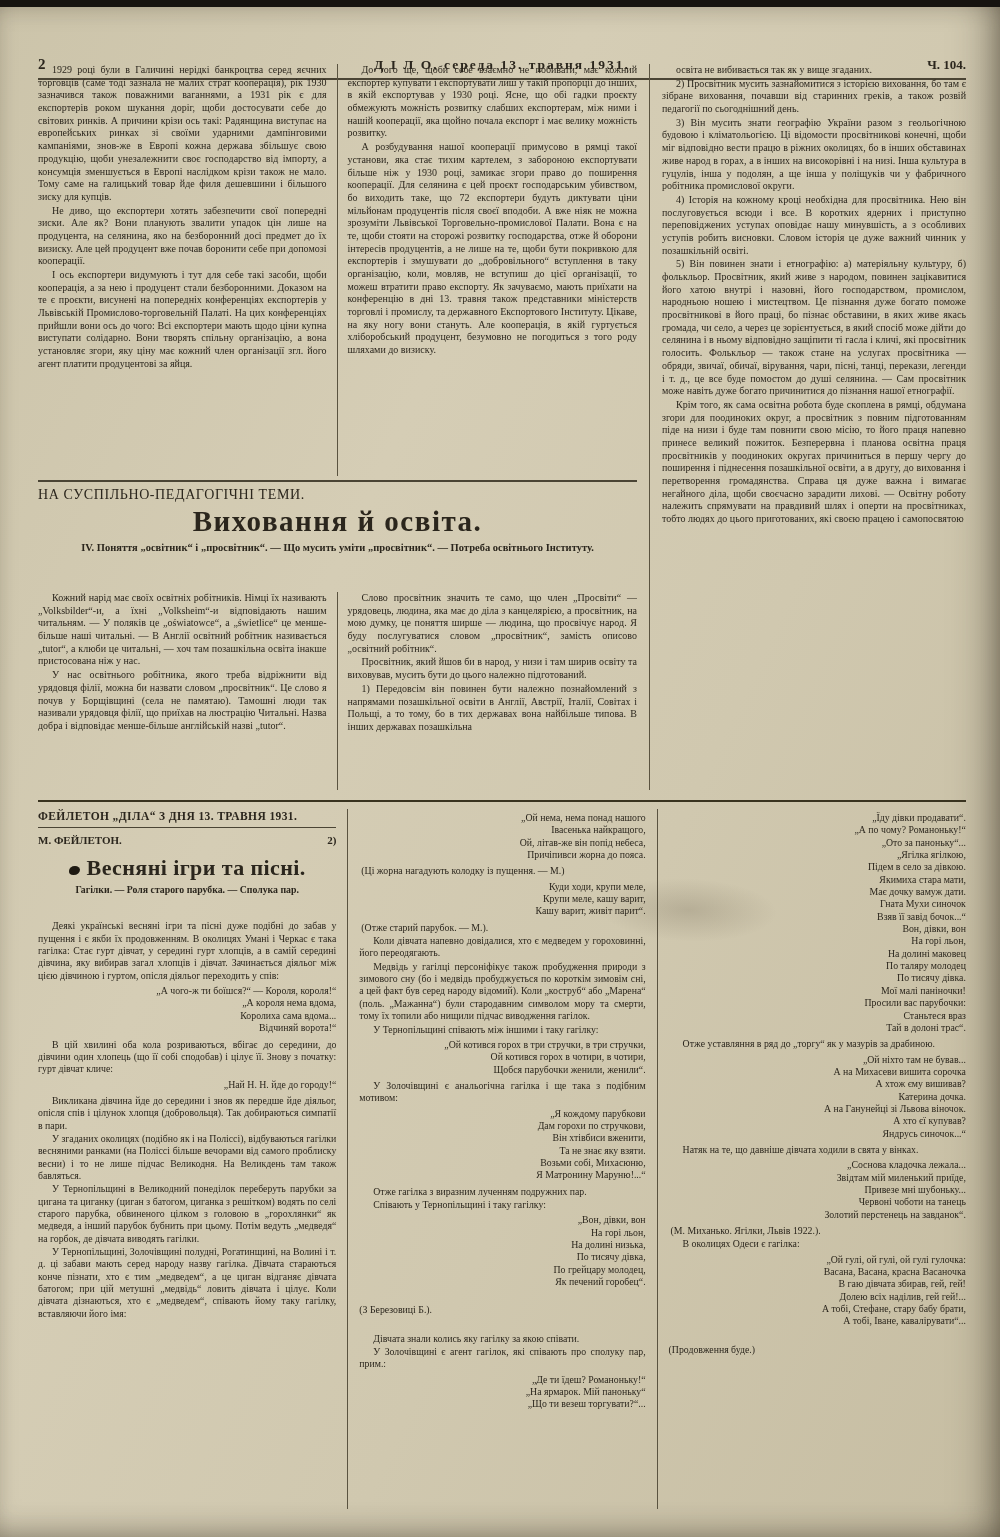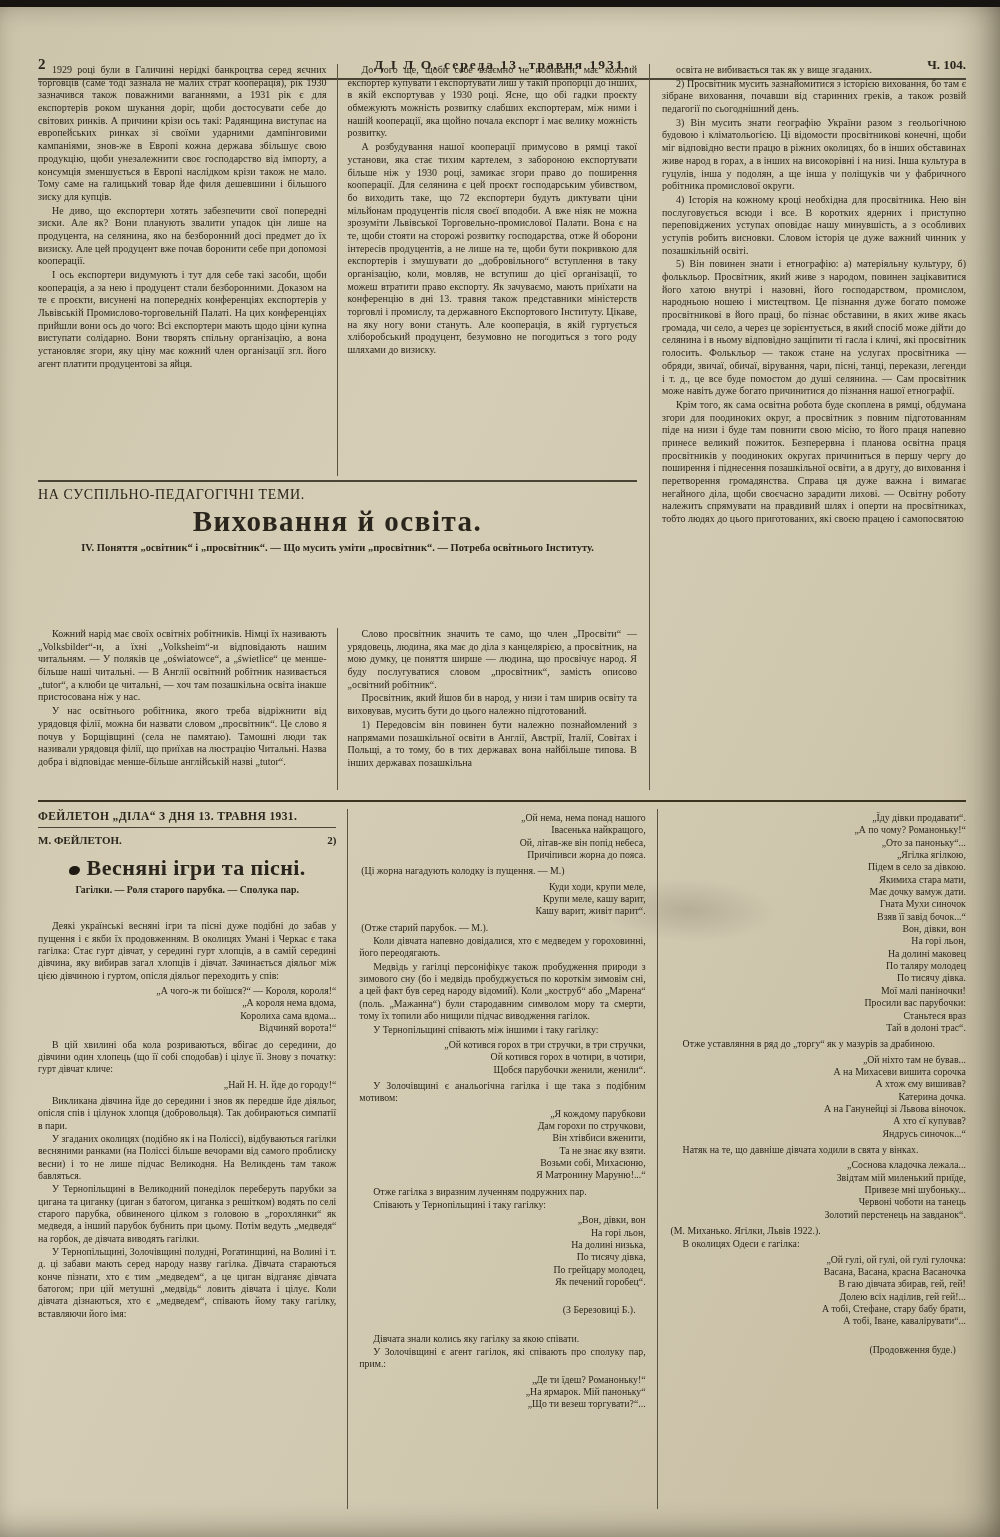--- a/index.html
+++ b/index.html
@@ -33,21 +33,21 @@
   .export .col { width:50%; }
   .export .col:first-child { padding-right:10px; border-right:1px solid #5a5340; }
   .export .col:last-child  { padding-left:10px; }
 
   .edu-head { margin-top:4px; border-top:2px solid #4a4434; padding-top:5px; height:112px; overflow:hidden; }
   .kicker { font-weight:normal; font-size:14px; letter-spacing:.6px; }
   .edu-title { text-align:center; font-size:29px; font-weight:bold; letter-spacing:1.5px; line-height:1.05; margin-top:3px; }
   .edu-sub { text-align:center; font-weight:bold; font-size:10.5px; line-height:1.3; margin-top:5px; padding:0 42px; }
 
   .edu-cols { display:flex; flex:1; overflow:hidden; }
-  .edu-cols .col { width:50%;margin-top:36px; }
+  .edu-cols .col { width:50%; }
   .edu-cols .col:first-child { padding-right:10px; border-right:1px solid #5a5340; }
   .edu-cols .col:last-child  { padding-left:10px; }
 
   .feuil { position:absolute; top:800px; left:38px; right:34px; bottom:28px;
            border-top:2.5px solid #39331f; padding-top:7px; overflow:hidden; }
   .feuil-cols { display:flex; height:100%; }
   .fcol { width:33.33%; overflow:hidden; }
   .fcol:nth-child(1) { padding-right:11px; }
   .fcol:nth-child(2) { border-left:1px solid #5a5340; padding-left:11px; padding-right:11px; }
   .fcol:nth-child(3) { border-left:1px solid #5a5340; padding-left:11px; }
@@ -60,21 +60,21 @@
           margin-right:7px; vertical-align:middle; }
   .feuil-sub { text-align:center; font-weight:bold; font-size:9.8px; margin:2px 0 24px; }
 
   .textcol { font-size:10px; line-height:1.27; text-align:justify; }
   .feuil .textcol, .fcol { font-size:9.8px; line-height:1.26; text-align:justify; }
 
   .blk { margin:0 0 1px; }
   .blk-p { text-indent:14px; }
   .blk-v { white-space:pre-line; text-align:right; padding-left:14px; margin:3px 0 4px; }
   .blk-n { text-align:left; padding-left:2px; margin:1px 0; }
-  .blk-nr { text-align:right; padding-right:10px; margin:16px 0; }
+  .blk-nr { padding-right:10px; margin:16px 0; }
 
   .bleed { position:absolute; left:598px; top:878px; width:180px; height:64px; pointer-events:none;
            background:radial-gradient(ellipse, rgba(60,50,35,.17), transparent 70%); transform:rotate(2deg); }
 </style>
 </head>
 <body>
 
 <div class="page">
   <div class="scan-top"></div>
 

